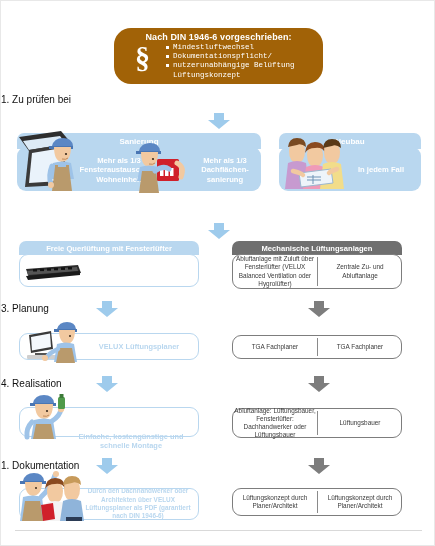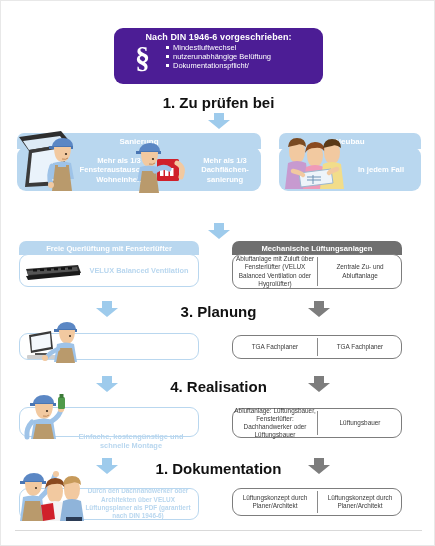--- a/index.html
+++ b/index.html
@@ -16,48 +16,48 @@
     overflow:hidden;
   }
   .stage{position:absolute;left:0;top:0;width:435px;height:546px;}
 
   
   .abs{position:absolute;box-sizing:border-box;}
 
   
   .lawbox{
     left:113px;top:27px;width:209px;height:56px;
-    background:#4c1d95;border-radius:9px;
+    background:#a16207;border-radius:17px;
   }
   .lawbox .law-title{
     position:absolute;left:0;top:4px;width:209px;text-align:center;
     color:#ffffff;font-weight:bold;font-size:9px;letter-spacing:.1px;
   }
   .para-glyph{
     position:absolute;left:21px;top:15px;
     color:#ffffff;font-size:30px;line-height:30px;font-weight:bold;
     font-family:"Liberation Serif","DejaVu Serif",serif;
   }
   .law-list{
     position:absolute;left:52px;top:15px;width:150px;
-    margin:0;padding:0;list-style:none;
+    margin:0;padding:0;list-style:none;font-family:Liberation Mono, monospace;
   }
   .law-list li{
     position:relative;color:#ffffff;font-size:7.5px;line-height:9.2px;
     padding-left:7px;
   }
   .law-list li .bt{
     position:absolute;left:0;top:3px;width:3px;height:3px;background:#ffffff;
   }
   .law-list li.nobul{padding-left:7px;}
 
   
   .step-title{
-    width:435px;text-align:center;left:0;
-    font-weight:bold;font-size:15px;color:#111111;
+    width:435px;left:0;
+    font-weight:normal;font-size:10px;color:#111111;
   }
 
   
   .hdr-blue{
     background:#b9d7ef;border-radius:7px 7px 0 0;
     color:#ffffff;font-weight:bold;font-size:8px;
     display:flex;align-items:center;justify-content:center;
   }
   .hdr-gray{
     background:#6f6f6f;border-radius:7px 7px 0 0;
@@ -93,22 +93,23 @@
 <body>
 
 <div id="page">
 <div class="stage">
 
   <div class="abs lawbox">
     <div class="law-title">Nach DIN 1946-6 vorgeschrieben:</div>
     <div class="para-glyph">§</div>
     <ul class="law-list">
       <li><span class="bt"></span><span>Mindestluftwechsel</span></li>
+      <li><span class="bt"></span><span>Dokumentationspflicht/</span></li>
       <li><span class="bt"></span><span>nutzerunabhängige Belüftung</span></li>
-      <li><span class="bt"></span><span>Dokumentationspflicht/</span></li>
+      <li class="nobul"><span>Lüftungskonzept</span></li>
     </ul>
   </div>
 
   <div class="abs step-title" style="top:93px;">1. Zu prüfen bei</div>
 
   <div class="abs" style="left:207px;top:112px;">
     <svg width="22" height="16" viewBox="0 0 22 16" aria-hidden="true">
       <polygon points="6,0 16,0 16,7 22,7 11,16 0,7 6,7" fill="#9ecbec"></polygon>
     </svg>
   </div>
@@ -205,23 +206,20 @@
   <div class="abs" style="left:207px;top:222px;">
     <svg width="22" height="16" viewBox="0 0 22 16" aria-hidden="true">
       <polygon points="6,0 16,0 16,7 22,7 11,16 0,7 6,7" fill="#9ecbec"></polygon>
     </svg>
   </div>
 
   <div class="abs hdr-blue" style="left:18px;top:240px;width:180px;height:14px;font-size:7.6px;">
     <span>Freie Querlüftung mit Fensterlüfter</span>
   </div>
   <div class="abs panel-white-blue" style="left:18px;top:253px;width:180px;height:33px;"></div>
-  <div class="cell blue-txt" style="left:80px;top:254px;width:116px;height:31px;">
-    <span>VELUX Balanced Ventilation</span>
-  </div>
   <div class="ill" style="left:22px;top:262px;">
     <svg width="60" height="18" viewBox="0 0 60 18">
       <polygon points="3,6 55,2 58,10 6,15" fill="#2b2b2b"></polygon>
       <polygon points="4,8 54,4 55,8 5,12" fill="#555555"></polygon>
       <g fill="#111111">
         <rect x="10" y="6" width="4" height="2.5"></rect>
         <rect x="17" y="5.6" width="4" height="2.5"></rect>
         <rect x="24" y="5.2" width="4" height="2.5"></rect>
         <rect x="31" y="4.8" width="4" height="2.5"></rect>
         <rect x="38" y="4.4" width="4" height="2.5"></rect>
@@ -249,20 +247,23 @@
           <polygon points="6,0 16,0 16,7 22,7 11,16 0,7 6,7" fill="#9ecbec"></polygon>
         </svg>
   </div>
   <div class="abs" style="left:307px;top:300px;">
     <svg width="22" height="16" viewBox="0 0 22 16">
           <polygon points="6,0 16,0 16,7 22,7 11,16 0,7 6,7" fill="#7d7d7d"></polygon>
         </svg>
   </div>
 
   <div class="abs panel-white-blue" style="left:18px;top:332px;width:180px;height:27px;"></div>
+  <div class="cell blue-txt" style="left:80px;top:333px;width:116px;height:25px;">
+    <span>VELUX Lüftungsplaner</span>
+  </div>
   <div class="ill" style="left:20px;top:320px;">
     <svg width="62" height="42" viewBox="0 0 62 42">
 
       <polygon points="8,14 30,10 32,28 10,32" fill="#3a3a3a"></polygon>
       <polygon points="10,16 29,12.5 30,26 11,29.5" fill="#f4f8fc"></polygon>
       <rect x="14" y="32" width="12" height="3" fill="#555"></rect>
       <rect x="6" y="34" width="30" height="4" rx="1" fill="#cfcfcf"></rect>
 
       <path d="M36 8 q2 -7 10 -7 q8 0 9 7 z" fill="#5b87c4"></path>
       <path d="M33 8 h23 v3 h-23 z" fill="#4a76b3"></path>

